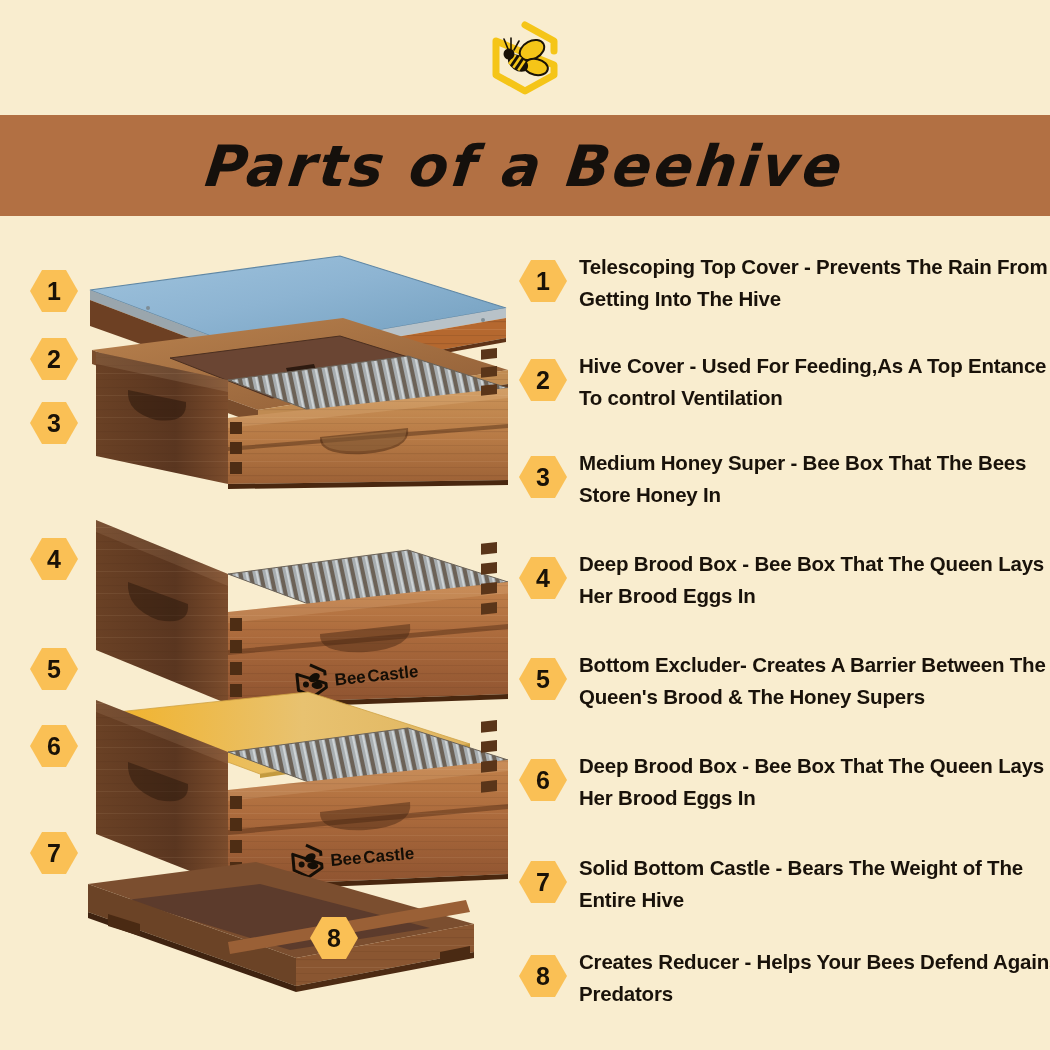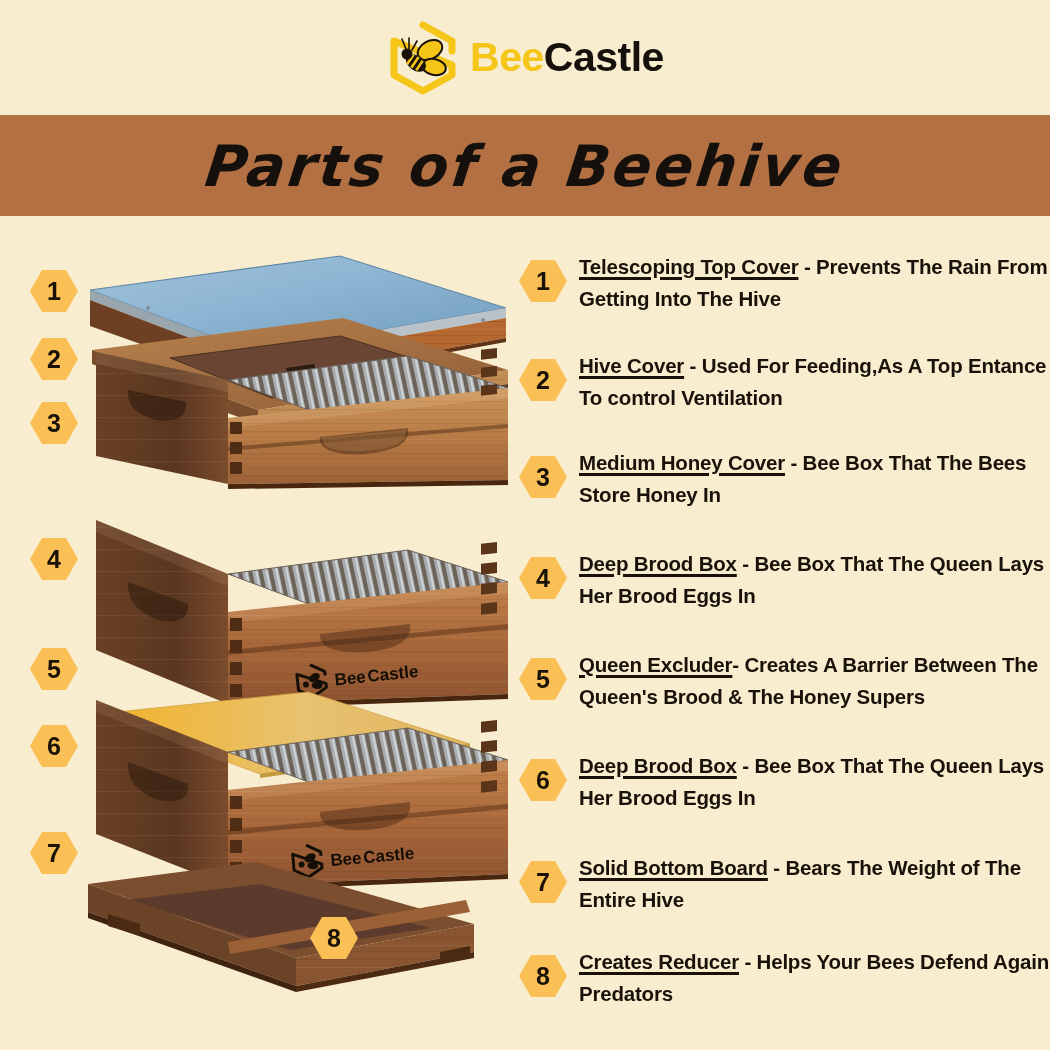--- a/index.html
+++ b/index.html
@@ -53,21 +53,21 @@
 
   
   .list { position: absolute; left: 519px; top: 248px; width: 531px; }
   .item { position: relative; margin-bottom: 0; }
   .item-badge { position: absolute; left: 0px; }
   .item-text {
     position: absolute; left: 60px;
     font-size: 20.5px; font-weight: bold; color: #19120a;
     line-height: 1.54; letter-spacing: -0.2px;
   }
-  .term { text-decoration: underline; text-decoration-thickness: 2.5px; text-underline-offset: 3px; }
+  .term { text-decoration-thickness: 2.5px; text-underline-offset: 3px; }
   .desc { font-weight: bold; }
 </style>
 </head>
 <body>
 
 <div id="page">
 
   <div class="header">
     <div class="logo">
       <div class="logo-mark">
@@ -80,21 +80,20 @@
               <ellipse cx="16" cy="26" rx="11" ry="7.5" fill="#1a1206"></ellipse>
               <rect x="8" y="20.5" width="2.6" height="11.5" fill="#f5c518"></rect>
               <rect x="13.5" y="19.6" width="2.6" height="13" fill="#f5c518"></rect>
               <rect x="19" y="20.5" width="2.6" height="11.5" fill="#f5c518"></rect>
             </g>
             <circle cx="7" cy="17" r="5.5" fill="#1a1206"></circle>
             <path d="M6 12 L2 2 M9 12 L9 1 M12 13 L17 4" stroke="#1a1206" stroke-width="1.6" fill="none" stroke-linecap="round"></path>
           </g>
         </svg>
       </div>
-      <div class="logo-text"><span class="logo-bee-word">Bee</span><span class="logo-castle-word">Castle</span></div>
     </div>
   </div>
 
   <div class="banner">
     <div class="banner-title">Parts of a Beehive</div>
   </div>
 
   <div id="left-badges">
       <div class="hexbadge left-badge" style="top: 270px;">
         <span>1</span>
@@ -358,45 +357,45 @@
       <div class="item">
         <div class="hexbadge item-badge" style="top: 111px;">
           <span>2</span>
         </div>
         <div class="item-text" style="top: 102px; width: 490px;"><span class="term">Hive Cover</span><span class="desc"> - Used For Feeding,As A Top Entance &amp; To control Ventilation</span></div>
       </div>
       <div class="item">
         <div class="hexbadge item-badge" style="top: 208px;">
           <span>3</span>
         </div>
-        <div class="item-text" style="top: 199px; width: 490px;"><span class="term">Medium Honey Cover</span><span class="desc"> - Bee Box That The Bees Store Honey In</span></div>
+        <div class="item-text" style="top: 199px; width: 490px;"><span class="term">Medium Honey Super</span><span class="desc"> - Bee Box That The Bees Store Honey In</span></div>
       </div>
       <div class="item">
         <div class="hexbadge item-badge" style="top: 309px;">
           <span>4</span>
         </div>
         <div class="item-text" style="top: 300px; width: 490px;"><span class="term">Deep Brood Box</span><span class="desc"> - Bee Box That The Queen Lays Her Brood Eggs In</span></div>
       </div>
       <div class="item">
         <div class="hexbadge item-badge" style="top: 410px;">
           <span>5</span>
         </div>
-        <div class="item-text" style="top: 401px; width: 490px;"><span class="term">Queen Excluder</span><span class="desc">- Creates A Barrier Between The Queen's Brood &amp; The Honey Supers</span></div>
+        <div class="item-text" style="top: 401px; width: 490px;"><span class="term">Bottom Excluder</span><span class="desc">- Creates A Barrier Between The Queen's Brood &amp; The Honey Supers</span></div>
       </div>
       <div class="item">
         <div class="hexbadge item-badge" style="top: 511px;">
           <span>6</span>
         </div>
         <div class="item-text" style="top: 502px; width: 490px;"><span class="term">Deep Brood Box</span><span class="desc"> - Bee Box That The Queen Lays Her Brood Eggs In</span></div>
       </div>
       <div class="item">
         <div class="hexbadge item-badge" style="top: 613px;">
           <span>7</span>
         </div>
-        <div class="item-text" style="top: 604px; width: 490px;"><span class="term">Solid Bottom Board</span><span class="desc"> - Bears The Weight of The Entire Hive</span></div>
+        <div class="item-text" style="top: 604px; width: 490px;"><span class="term">Solid Bottom Castle</span><span class="desc"> - Bears The Weight of The Entire Hive</span></div>
       </div>
       <div class="item">
         <div class="hexbadge item-badge" style="top: 707px;">
           <span>8</span>
         </div>
         <div class="item-text" style="top: 698px; width: 490px;"><span class="term">Creates Reducer</span><span class="desc"> - Helps Your Bees Defend Against Predators</span></div>
       </div>
     </div>
 
 </div>

